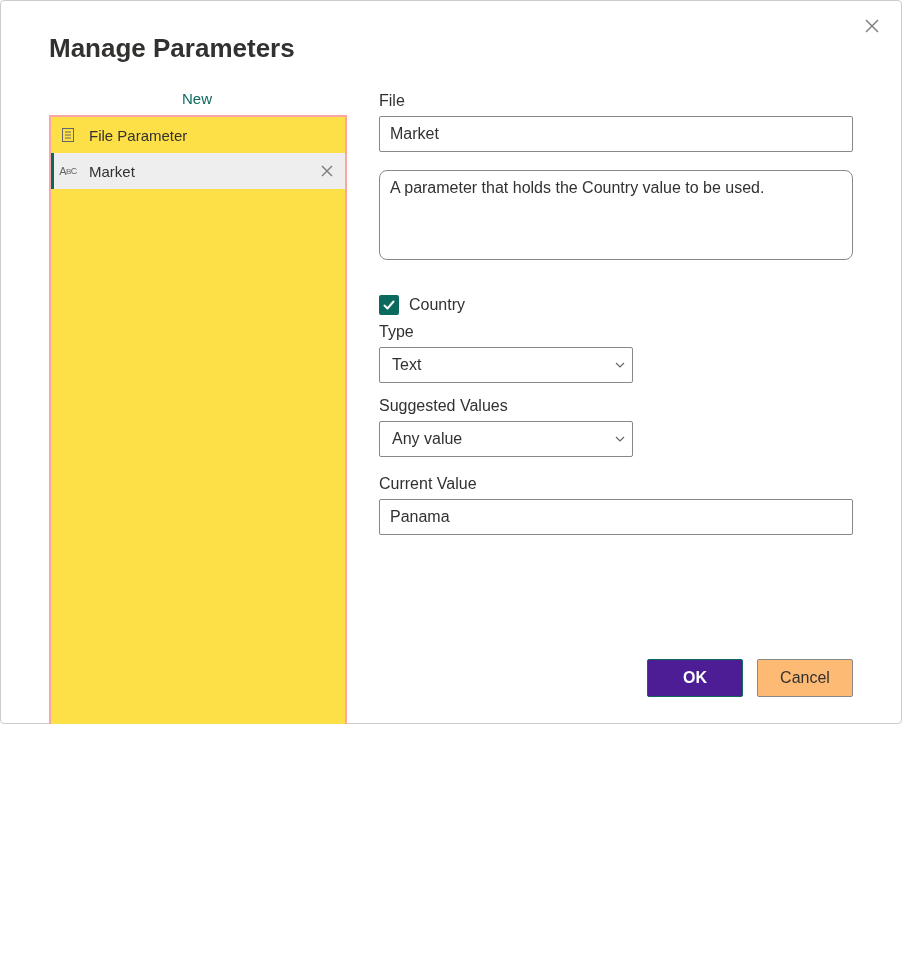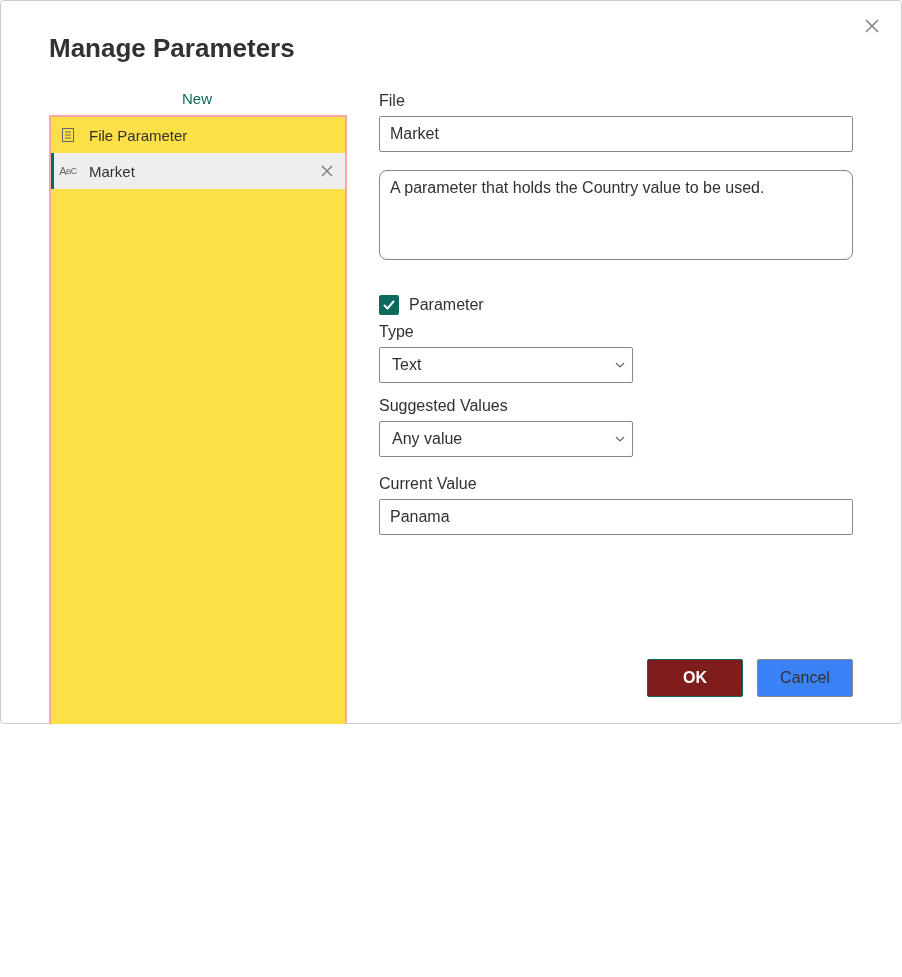--- a/index.html
+++ b/index.html
@@ -163,27 +163,27 @@
     height: 38px;
     border-radius: 2px;
     font-size: 16px;
     font-family: inherit;
     cursor: pointer;
     padding: 0 20px;
     display: inline-flex;
     align-items: center; justify-content: center;
   }
   .btn-primary {
-    background: #7f1d1d;
+    background: #4c1d95;
     color: #fff;
     border: 1px solid #0b6a5d;
     font-weight: 600;
   }
   .btn-secondary {
-    background: #3b82f6;
+    background: #fdba74;
     color: #323130;
     border: 1px solid #8a8886;
   }
 </style>
 </head>
 <body>
 
 <div class="dialog">
 
   <div class="close-x">
@@ -237,21 +237,21 @@
       <div class="field-block">
         <textarea class="textarea" style="">A parameter that holds the Country value to be used.</textarea>
       </div>
 
       <div class="checkbox-row">
         <div class="checkbox">
           <svg width="14" height="14" viewBox="0 0 14 14" fill="none">
               <polyline points="2.5,7.5 5.5,10.5 11.5,3.5" stroke="#fff" stroke-width="2" stroke-linecap="round" stroke-linejoin="round"></polyline>
             </svg>
         </div>
-        <span class="checkbox-label">Parameter</span>
+        <span class="checkbox-label">Country</span>
       </div>
 
       <div class="field-block" style="margin-bottom:14px;">
         <div class="form-label">Type</div>
         <div class="select-wrap">
           <div class="select">
             <span>Text</span>
           </div>
           <span class="select-caret">
             <svg width="10" height="10" viewBox="0 0 10 10">

